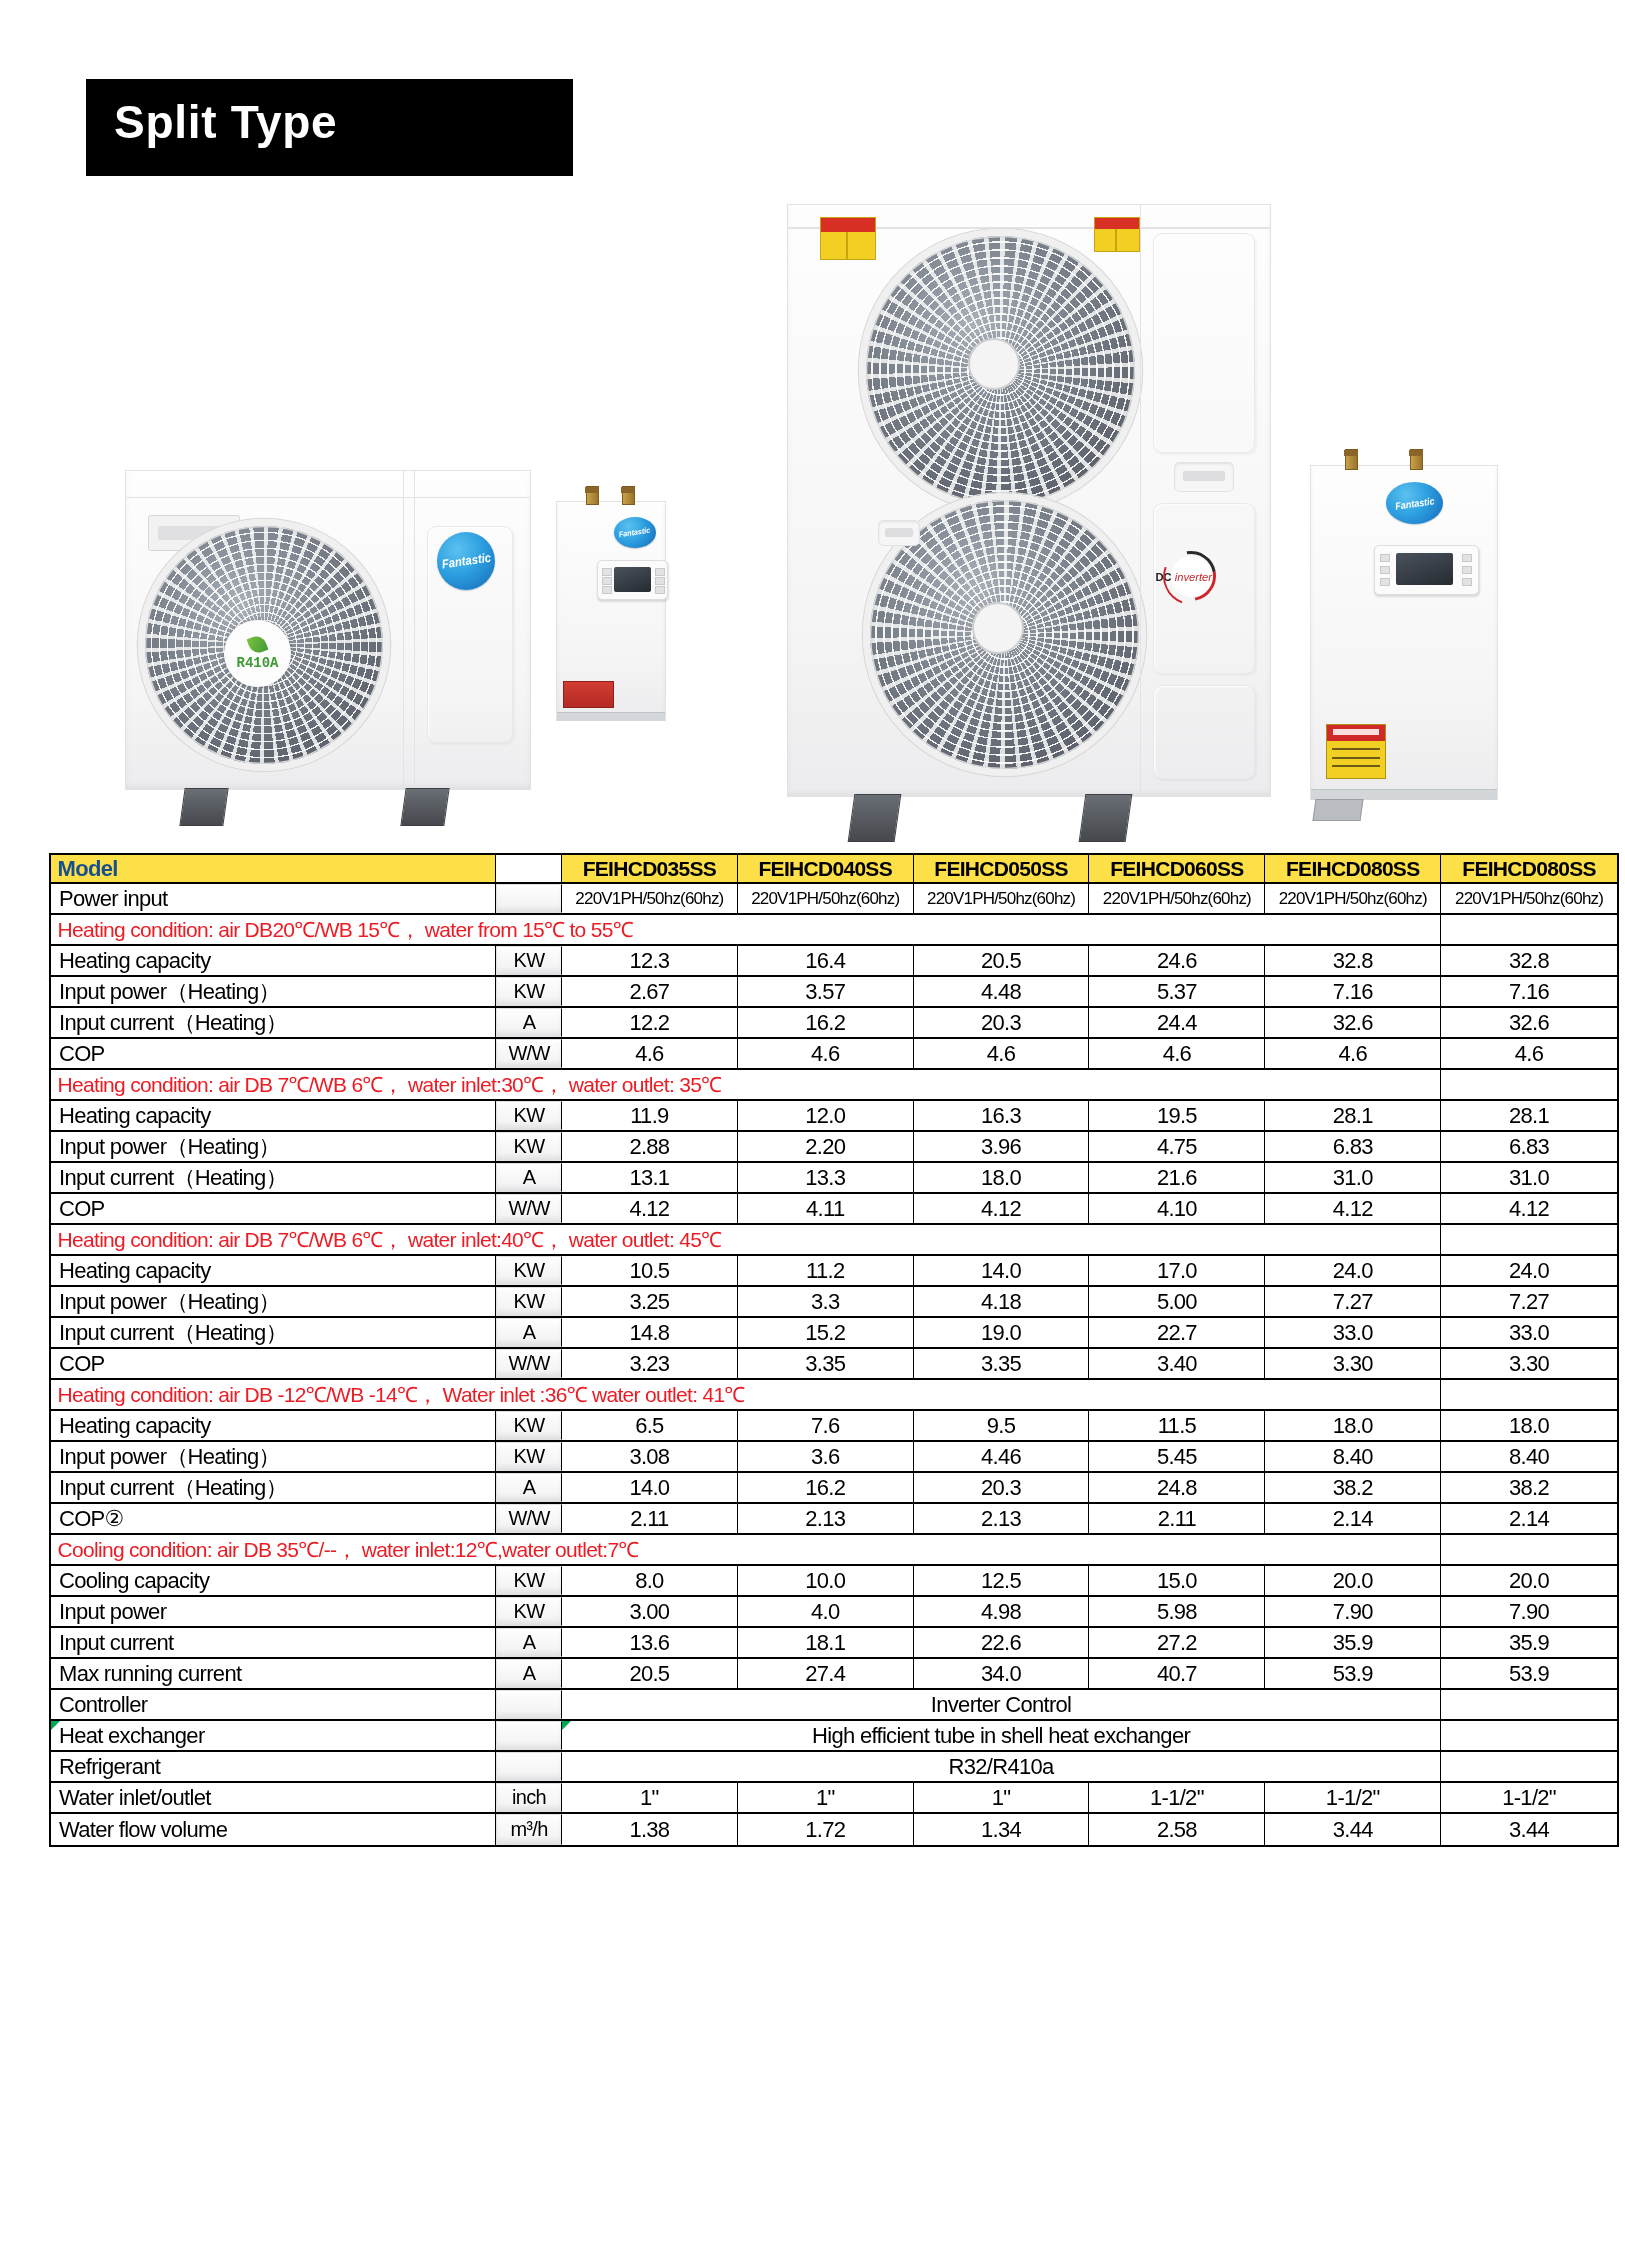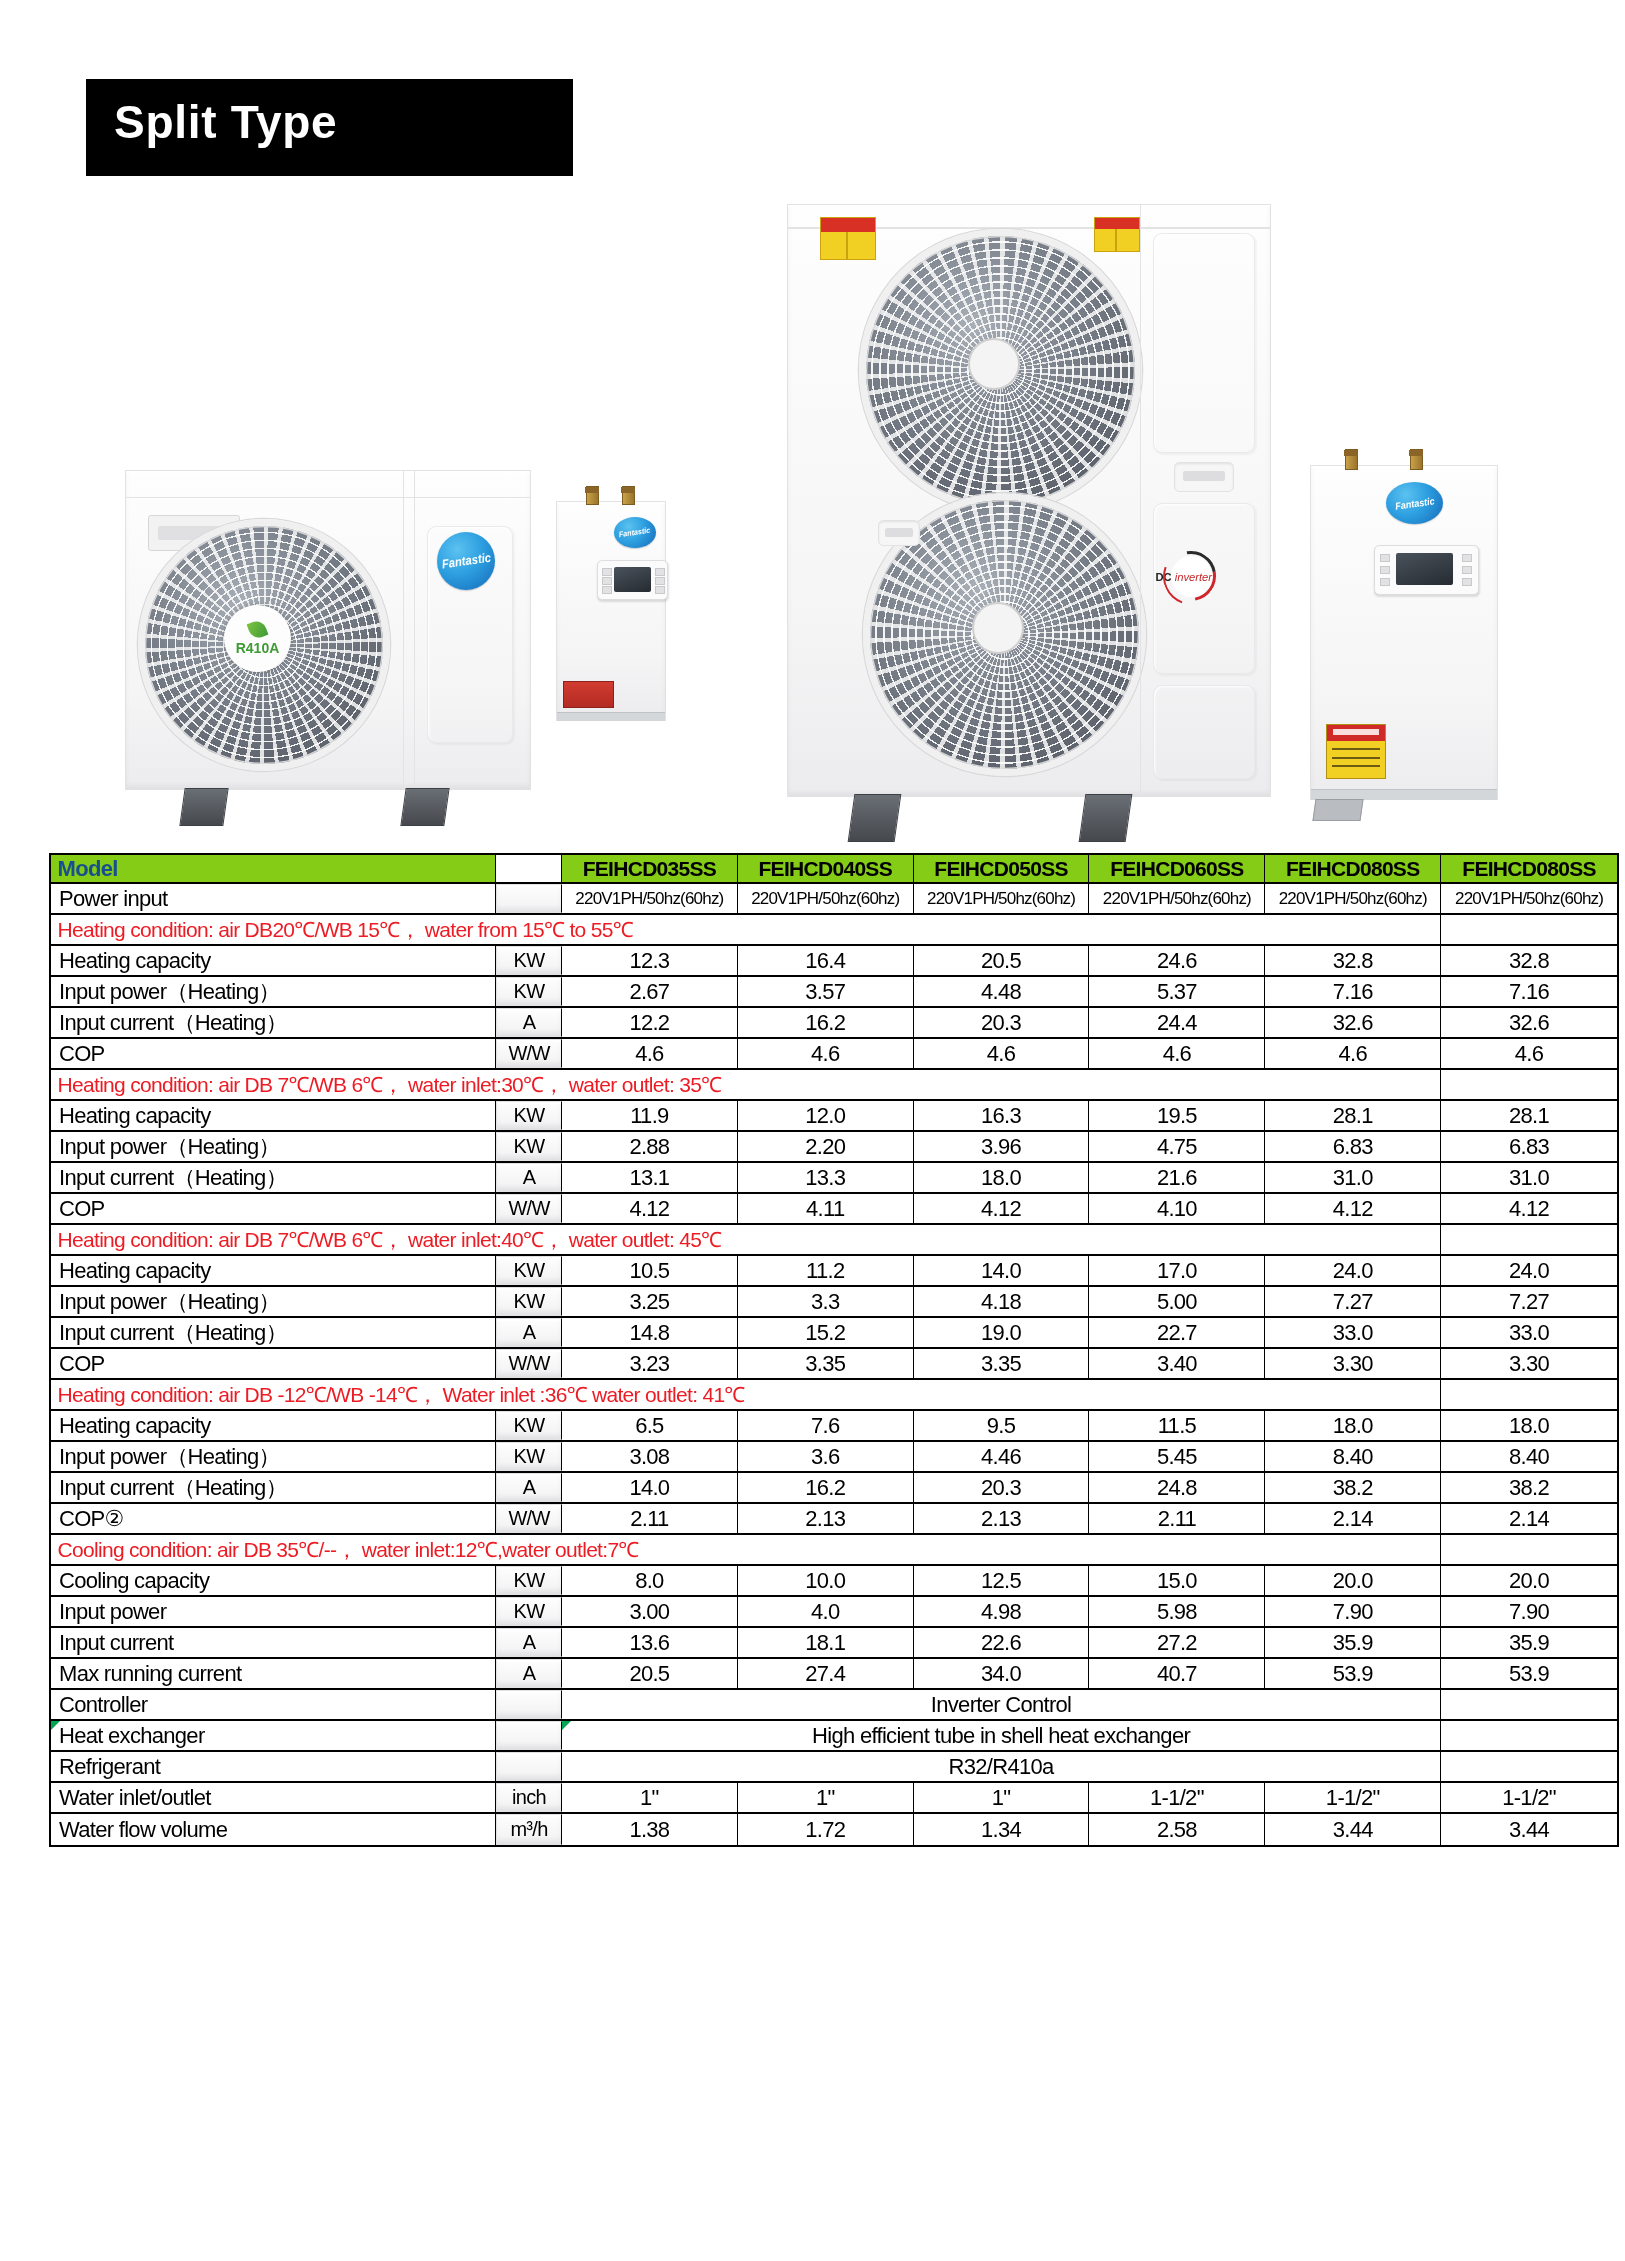--- a/index.html
+++ b/index.html
@@ -74,21 +74,21 @@
   
   .tbl{position:absolute;left:49px;top:853px;width:1570px;border:2px solid #000;background:#fff;box-sizing:border-box;}
   .trow{display:grid;grid-template-columns:445px 66px repeat(6,1fr);height:31px;
         border-bottom:2px solid #000;box-sizing:border-box;}
   .trow.hdr{height:29px;border-bottom:2.6px solid #000;}
   .trow:last-child{border-bottom:none;}
   .tc{position:relative;border-right:1.3px solid #000;display:flex;align-items:center;justify-content:center;
       font-size:22px;letter-spacing:-0.7px;white-space:nowrap;overflow:hidden;box-sizing:border-box;}
   .tc:last-child{border-right:none;}
   .tc.lbl{justify-content:flex-start;padding-left:8px;}
-  .hdr .tc{background:#84cc16;font-weight:bold;font-size:21px;}
+  .hdr .tc{background:#fde047;font-weight:bold;font-size:21px;}
   .hdr .tc.hunit{background:#ffffff;}
   .hdr .tc.hmodel{color:#174f8f;justify-content:flex-start;padding-left:6.6px;font-size:22px;}
   .tc.sec{grid-column:1 / 8;color:#ed1c24;justify-content:flex-start;padding-left:6.6px;font-size:21px;}
   .tc.mergedv{grid-column:3 / 8;}
   .tc.unit{font-size:20px;}
   .tc.small{font-size:17px;letter-spacing:-0.8px;}
   .gmark{position:absolute;left:0;top:0;width:0;height:0;
          border-top:9.2px solid #00a651;border-right:9.2px solid transparent;}
 </style>
 </head>
@@ -97,21 +97,21 @@
 <div class="banner">
   <div class="t">Split Type</div>
 </div>
 
 <div class="unit" style="left:125px;top:470px;width:404px;height:318px;">
   <div class="seam" style="left:0;top:26px;width:100%;height:1.3px;"></div>
   <div class="vent" style="left:22.4px;top:44px;width:90px;height:34px;">
       <i></i>
     </div>
   <div class="fan" style="left:12px;top:48px;width:238px;height:238px;"></div>
-  <div class="r410a" style="left:98px;top:134px;width:67px;height:67px;">
+  <div class="r410a" style="left:98px;top:149px;width:67px;height:67px;font-family:Liberation Mono, monospace;">
     <span class="leaf"></span>
     <span>R410A</span>
   </div>
   <div class="seam" style="left:277px;top:0;width:1.3px;height:100%;"></div>
   <div class="seam" style="left:288px;top:0;width:1.3px;height:100%;"></div>
   <div class="emboss" style="left:301px;top:55px;width:84px;height:215px;"></div>
   <div class="brandlogo" style="left:311px;top:61px;width:58px;height:58px;">
     <span style="font-size:12.5px;">Fantastic</span>
   </div>
   <div class="foot" style="left:56px;top:317px;width:42px;height:36px;"></div>

